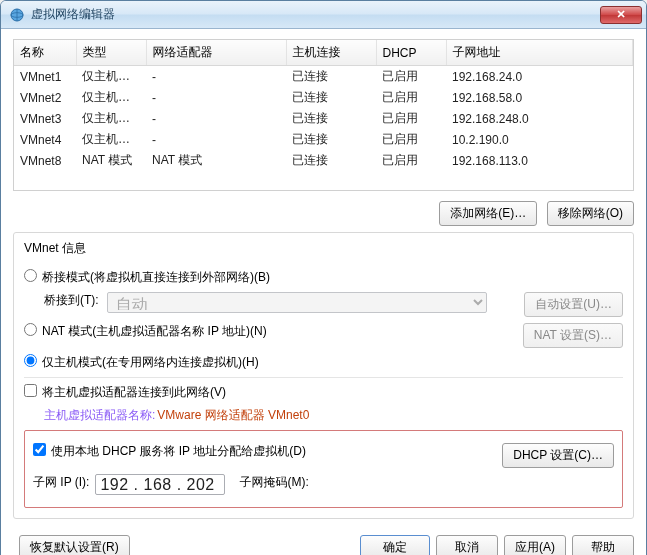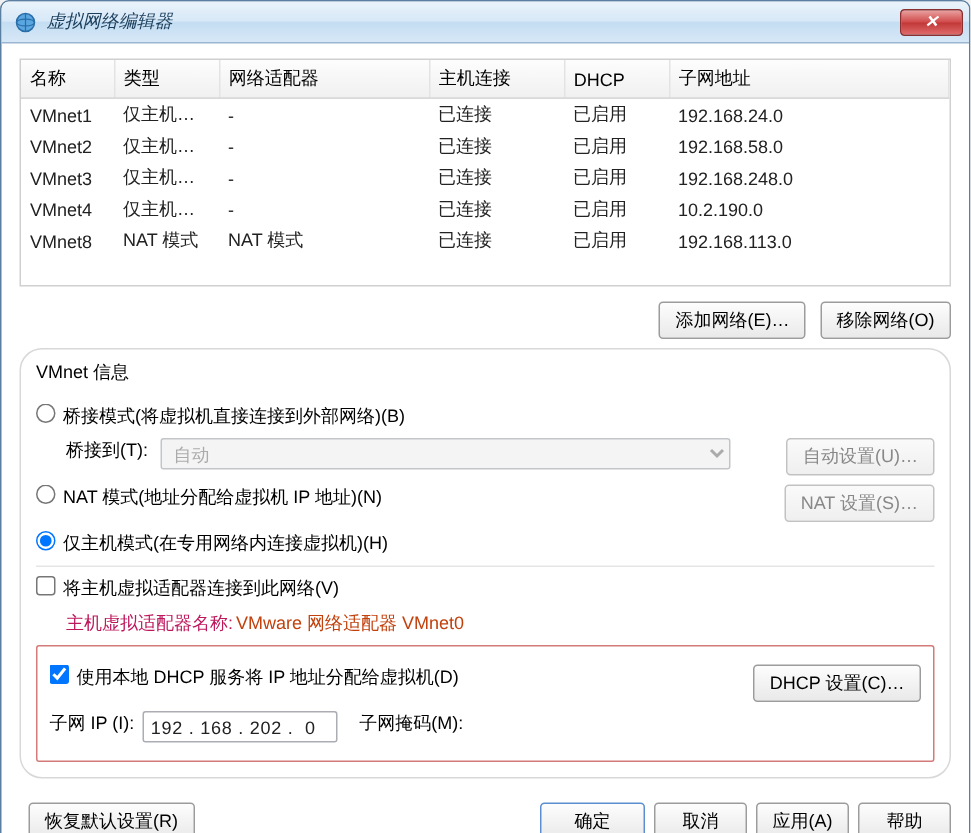--- a/index.html
+++ b/index.html
@@ -1,37 +1,37 @@
 <!DOCTYPE html>
 <html><head>
 <meta charset="utf-8">
 <style>
 * { box-sizing: border-box; margin: 0; padding: 0; }
 body { font-family: "Microsoft YaHei", "SimSun", sans-serif; font-size: 12px; background: #f0f0f0; }
 .window { width: 647px; background: #fff; border: 1px solid #5a7fa0; border-radius: 6px 6px 0 0; overflow: hidden; }
-.titlebar { height: 28px; background: linear-gradient(#eaf3fb, #d7e8f7 48%, #c4ddf2 52%, #d7e8f7); display: flex; align-items: center; padding: 0 4px 0 8px; border-bottom: 1px solid #9ab5cf; font-style: italic; }
+.titlebar { height: 28px; background: linear-gradient(#eaf3fb, #d7e8f7 48%, #c4ddf2 52%, #d7e8f7); display: flex; align-items: center; padding: 0 4px 0 8px; border-bottom: 1px solid #9ab5cf; }
 .titlebar .icon { width: 16px; height: 16px; margin-right: 6px; }
 .titlebar .icon svg { width: 16px; height: 16px; }
 .titlebar .title { flex: 1; color: #1a3e5c; font-size: 12px; }
 .close-btn { width: 42px; height: 18px; background: linear-gradient(#e9a0a0, #d14b4b 48%, #c13838 52%, #e06a6a); border: 1px solid #8a3030; border-radius: 3px; color: #fff; display: flex; align-items: center; justify-content: center; cursor: pointer; font-size: 11px; font-weight: bold; }
 .content { padding: 10px 12px 8px; }
 .table-wrap { border: 1px solid #d0d0d0; height: 152px; overflow: hidden; }
 .table { width: 100%; border-collapse: collapse; }
 .table th { text-align: left; font-weight: normal; padding: 4px 6px; background: linear-gradient(#fdfdfd, #f0f0f0); border-right: 1px solid #e3e3e3; border-bottom: 1px solid #d8d8d8; font-size: 12px; }
 .table td { padding: 2px 6px; font-size: 12px; color: #222; }
 .btn-row { text-align: right; margin: 10px 0 6px; }
 .btn { background: linear-gradient(#fdfdfd, #e9e9e9); border: 1px solid #9c9c9c; border-radius: 3px; padding: 3px 10px; font-size: 12px; cursor: pointer; margin-left: 6px; font-family: inherit; }
 .btn:disabled { color: #888; border-color: #c2c2c2; background: linear-gradient(#fafafa, #efefef); cursor: default; }
-.fieldset { border: 1px solid #d8d8d8; border-radius: 15px; padding: 8px 10px 10px; margin-top: 4px; }
+.fieldset { border: 1px solid #d8d8d8; border-radius: 3px; padding: 8px 10px 10px; margin-top: 4px; }
 .fieldset .legend { margin: -16px 0 6px -4px; background: #fff; display: inline-block; padding: 0 4px; font-size: 12px; }
 .row { display: flex; align-items: flex-start; margin: 6px 0; }
 .row label { font-size: 12px; }
 input[type=radio], input[type=checkbox] { margin-right: 5px; vertical-align: middle; }
 .indent { margin-left: 20px; }
-.select, .textinput { border: 1px solid #abadb3; border-radius: 2px; padding: 2px 4px; font-size: 12px; font-family: inherit; height: 21px; }
+.select, .textinput { border: 1px solid #abadb3; border-radius: 2px; padding: 2px 4px; font-size: 16px; font-family: inherit; height: 21px; }
 .select { width: 380px; background: #f0f0f0; color: #888; }
 .select:disabled { color: #888; }
 .right-btn { margin-left: auto; }
 .textinput { background: #fff; color: #222; width: 130px; letter-spacing: 0.5px; }
 .hr { border-top: 1px solid #e5e5e5; margin: 6px 0; }
 .highlight { border: 1px solid #d47a7a; border-radius: 2px; padding: 6px 8px; margin-top: 6px; }
 .footer { display: flex; padding: 8px 12px 10px; align-items: center; }
 .footer .spacer { flex: 1; }
 </style>
 </head>
@@ -123,37 +123,37 @@
         <label>桥接模式(将虚拟机直接连接到外部网络)(B)</label>
       </div>
       <div class="row indent">
         <label>桥接到(T):</label>
         <select class="select" disabled="" style="margin:0 8px"><option>自动</option></select>
         <button class="btn right-btn" disabled="">自动设置(U)…</button>
       </div>
 
       <div class="row">
         <input type="radio" name="mode" style="">
-        <label>NAT 模式(地址分配给虚拟机 IP 地址)(N)</label>
+        <label>NAT 模式(主机虚拟适配器名称 IP 地址)(N)</label>
         <button class="btn right-btn" disabled="">NAT 设置(S)…</button>
       </div>
 
       <div class="row">
         <input type="radio" name="mode" checked="" style="">
         <label>仅主机模式(在专用网络内连接虚拟机)(H)</label>
       </div>
 
       <div class="hr"></div>
 
       <div class="row">
         <input type="checkbox" style="">
         <label>将主机虚拟适配器连接到此网络(V)</label>
       </div>
       <div class="row indent">
-        <label style="color:#be185d">主机虚拟适配器名称:</label>
+        <label style="color:#8b5cf6">主机虚拟适配器名称:</label>
         <span style="color:#c2410c;margin-left:2px">VMware 网络适配器 VMnet0</span>
       </div>
 
       <div class="highlight">
         <div class="row">
           <input type="checkbox" checked="" style="">
           <label>使用本地 DHCP 服务将 IP 地址分配给虚拟机(D)</label>
           <button class="btn right-btn">DHCP 设置(C)…</button>
         </div>
         <div class="row">

